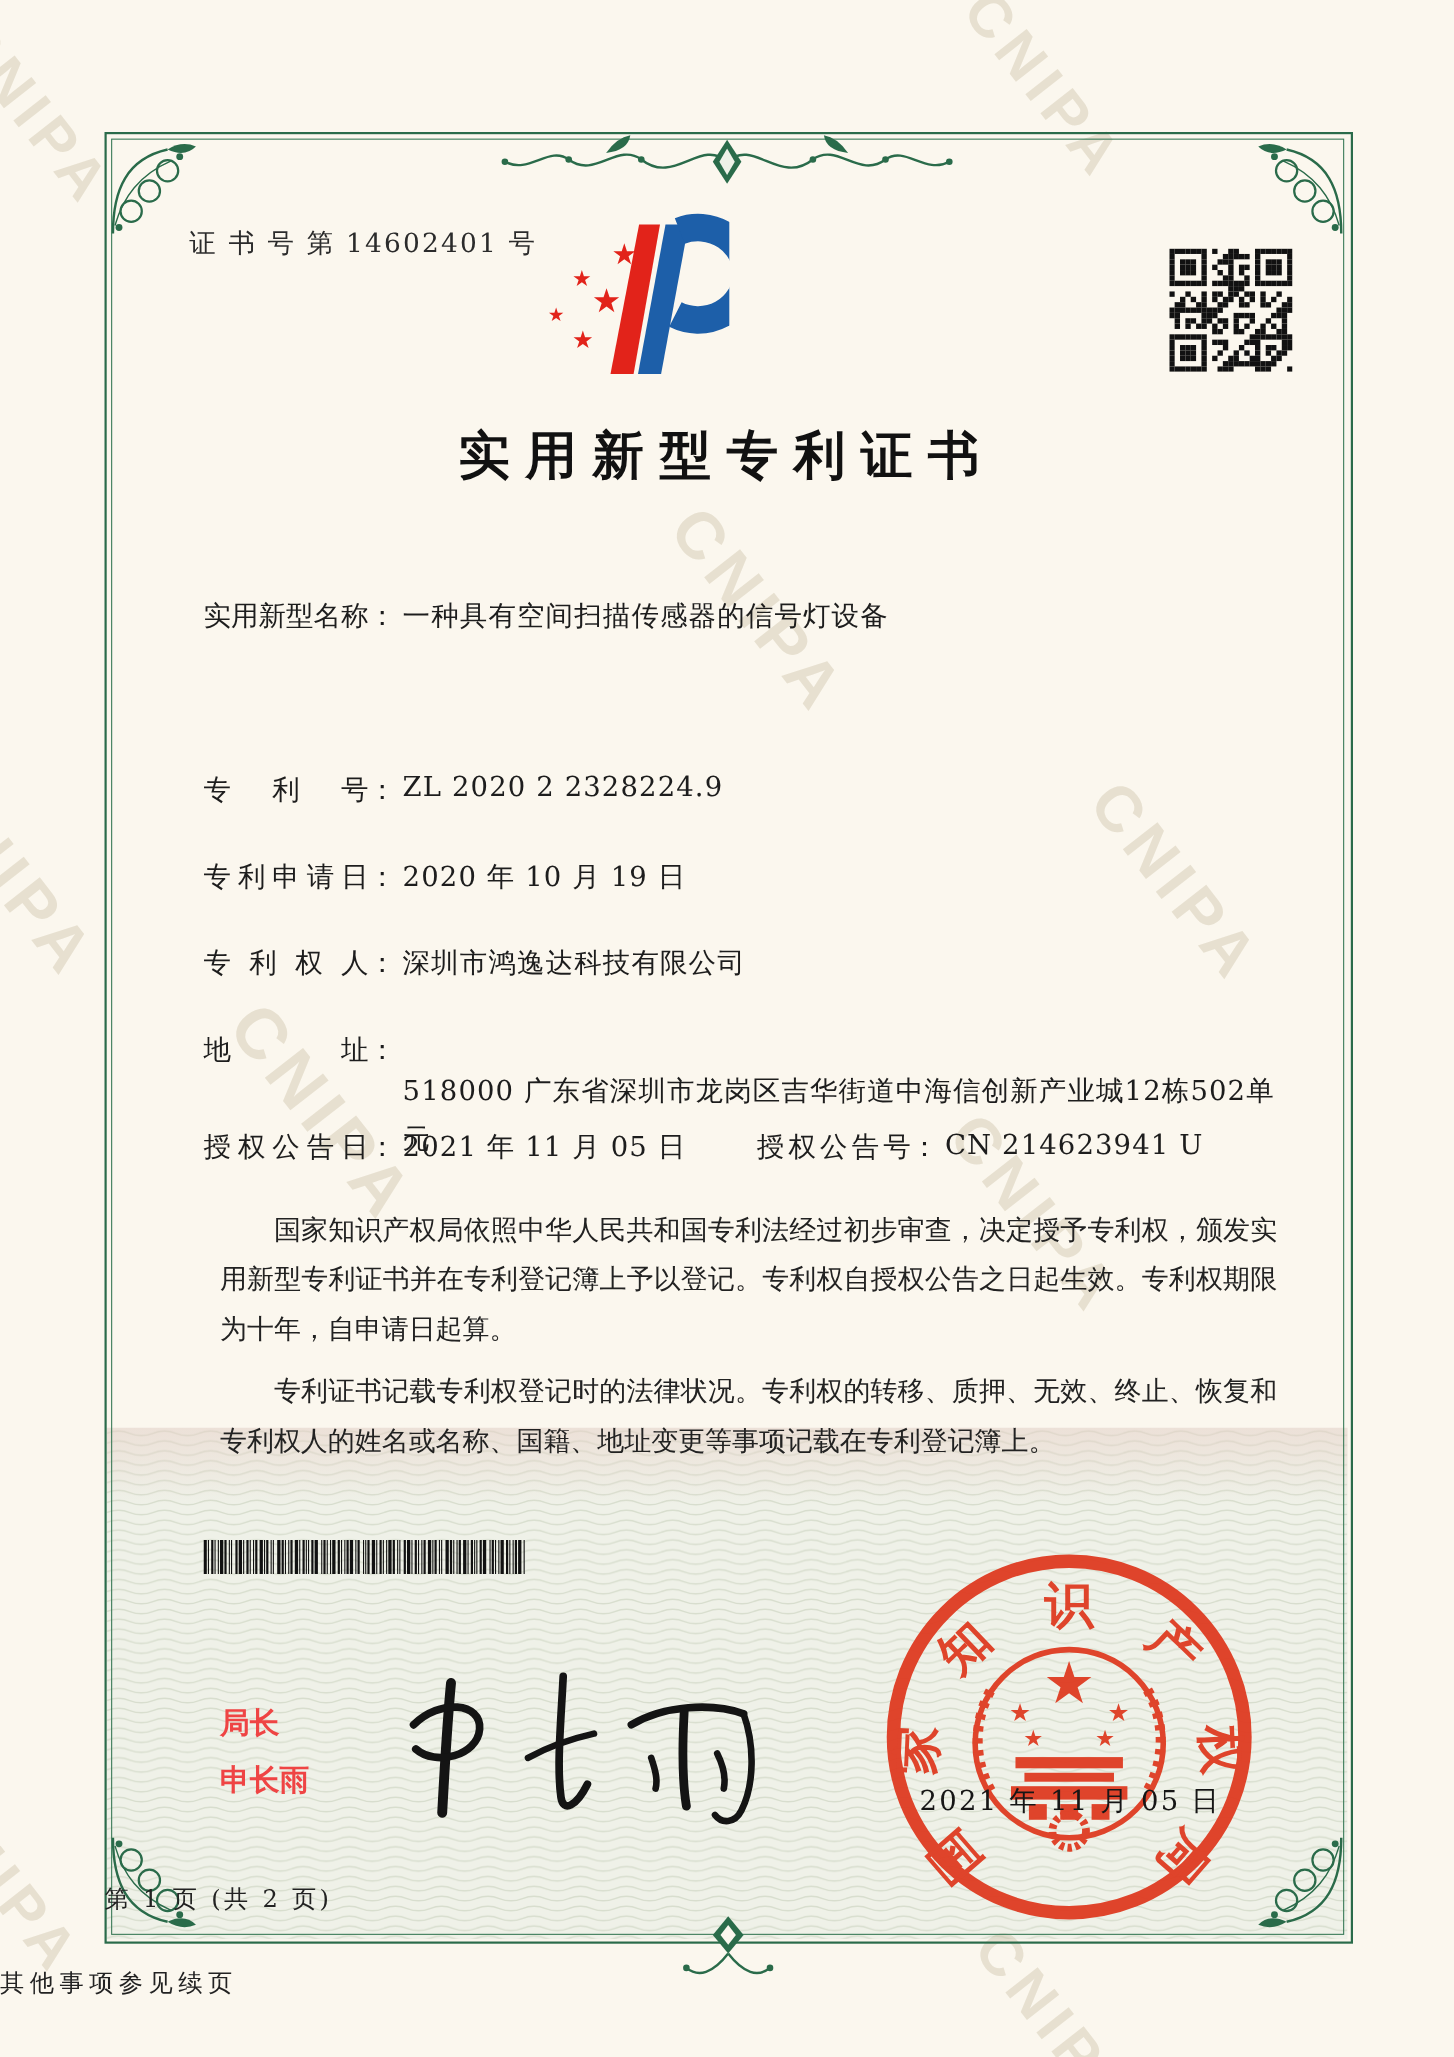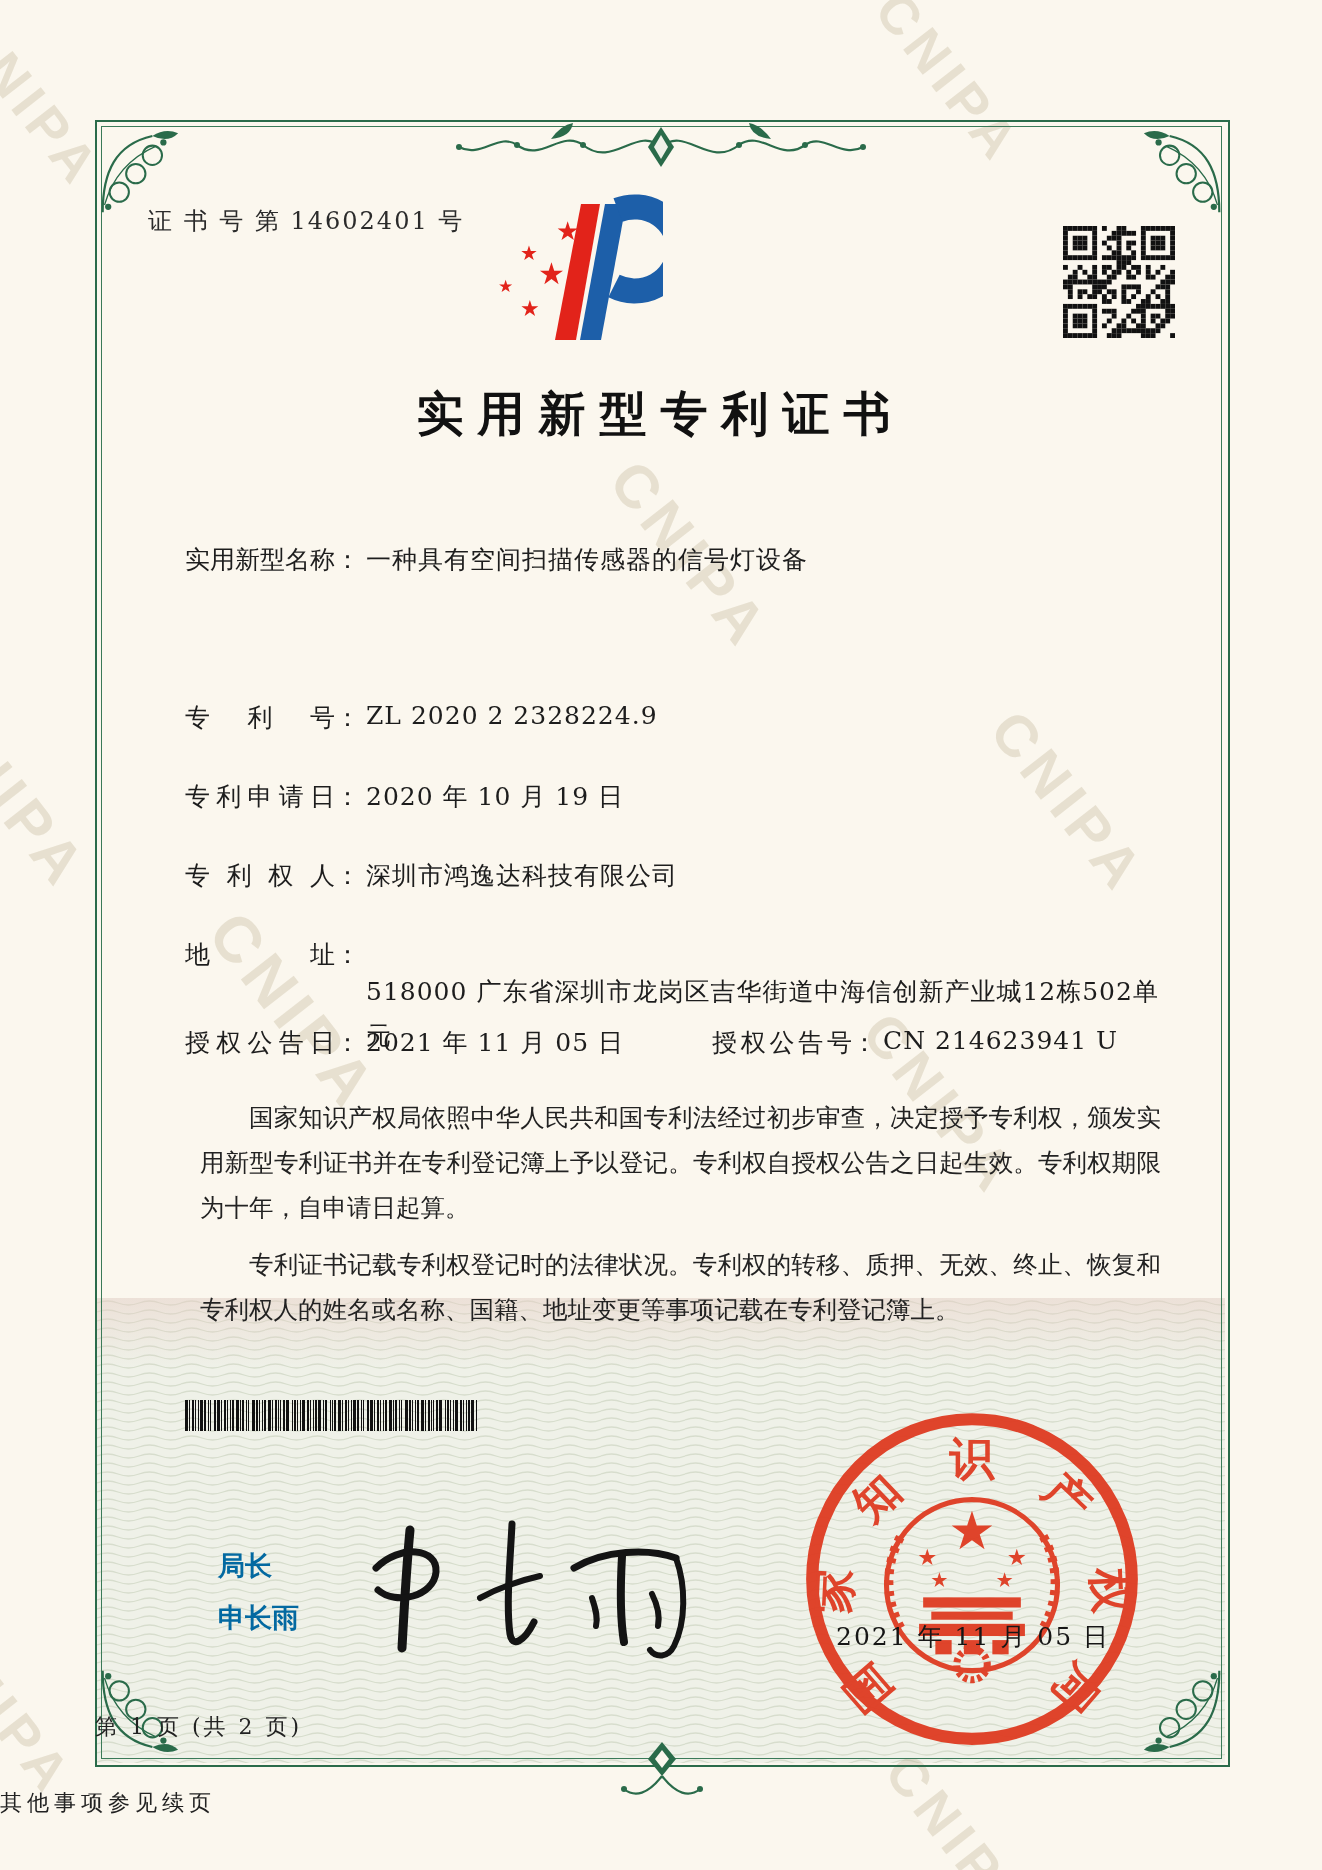--- a/index.html
+++ b/index.html
@@ -17,36 +17,36 @@
     background:linear-gradient(180deg, rgba(233,205,196,.45), rgba(233,205,196,0));}
   
   .frame-outer{left:95px; top:120px; width:1131px; height:1643px; border:2px solid #2a6b4a;}
   .frame-inner{left:101px; top:126px; width:1119px; height:1631px; border:1px solid #3a7a58;}
   
   .wm{
     font-family:"Liberation Sans","DejaVu Sans",sans-serif;
     font-weight:700; color:rgba(184,172,138,0.30); letter-spacing:7px;
     transform:rotate(52deg); transform-origin:left top; white-space:nowrap;
   }
-  .certno{font-size:24px; letter-spacing:2px; color:#2b2b2b;}
+  .certno{font-size:24px; letter-spacing:2px; color:#2b2b2b;margin-left:24px;}
   .title{
     left:95px; width:1131px; top:383px; text-align:center;
     font-size:47px; font-weight:700; letter-spacing:14px; color:#111;
   }
   .row{font-size:25px; white-space:nowrap;text-decoration:underline;}
   .row .lbl{display:inline-block; width:150px; text-align:justify; text-align-last:justify; vertical-align:top;}
   .row .colon{display:inline-block; vertical-align:top;}
   .row .val{display:inline-block; padding-left:6px; vertical-align:top; letter-spacing:1px;}
   .addr-val{display:inline-block; padding-left:6px; vertical-align:top; letter-spacing:1px; white-space:normal; width:800px; line-height:1.75;margin-top:32px;}
   .bodytext{
     left:188px; top:1083px; width:985px;
     font-size:24.5px; line-height:1.84; text-align:justify; color:#222;
   }
   .bodytext p{margin:12px; text-indent:2em;}
-  .officer{font-family:"Liberation Sans","DejaVu Sans",sans-serif; font-weight:700; font-size:27px; color:#0369a1;margin-left:18px;}
+  .officer{font-family:"Liberation Sans","DejaVu Sans",sans-serif; font-weight:700; font-size:27px; color:#ef4444;}
   .seal-date{font-size:25px; letter-spacing:2px; color:#161616; white-space:nowrap;}
   .page-footer{left:95px; width:1131px; top:1712px; text-align:left; font-size:22px; letter-spacing:3px; color:#222;}
   .bottom-note{left:0; width:1322px; top:1788px; font-size:22px; letter-spacing:5px; color:#222;}
   .seal-char{
     font-size:44px; font-weight:700; fill:#df3a20;
     font-family:"DejaVu Serif","Liberation Serif",serif; text-anchor:middle;
   }
 </style>
 </head>
 <body>
@@ -435,21 +435,21 @@
   <div class="abs row" style="left:185px; top:859px;">
     <span class="lbl">专利权人</span><span class="colon">：</span><span class="val">深圳市鸿逸达科技有限公司</span>
   </div>
   <div class="abs row" style="left:185px; top:938px;">
     <span class="lbl">地址</span><span class="colon">：</span><span class="addr-val">518000 广东省深圳市龙岗区吉华街道中海信创新产业城12栋502单元</span>
   </div>
   <div class="abs row" style="left:185px; top:1026px;">
     <span class="lbl">授权公告日</span><span class="colon">：</span><span class="val">2021 年 11 月 05 日</span>
   </div>
   <div class="abs row" style="left:688px; top:1026px;">
-    <span class="lbl" style="width:140px;margin-left:24px;">授权公告号</span><span class="colon">：</span><span class="val">CN 214623941 U</span>
+    <span class="lbl" style="width:140px;">授权公告号</span><span class="colon">：</span><span class="val">CN 214623941 U</span>
   </div>
 
   <div class="abs bodytext">
     <p>国家知识产权局依照中华人民共和国专利法经过初步审查，决定授予专利权，颁发实用新型专利证书并在专利登记簿上予以登记。专利权自授权公告之日起生效。专利权期限为十年，自申请日起算。</p>
     <p>专利证书记载专利权登记时的法律状况。专利权的转移、质押、无效、终止、恢复和专利权人的姓名或名称、国籍、地址变更等事项记载在专利登记簿上。</p>
   </div>
 
   <svg class="abs" id="barcode" style="left:185px; top:1400px;" width="294" height="31">
       <rect x="0" y="0" width="3" height="31" fill="#111"></rect>
       <rect x="4" y="0" width="1" height="31" fill="#111"></rect>

